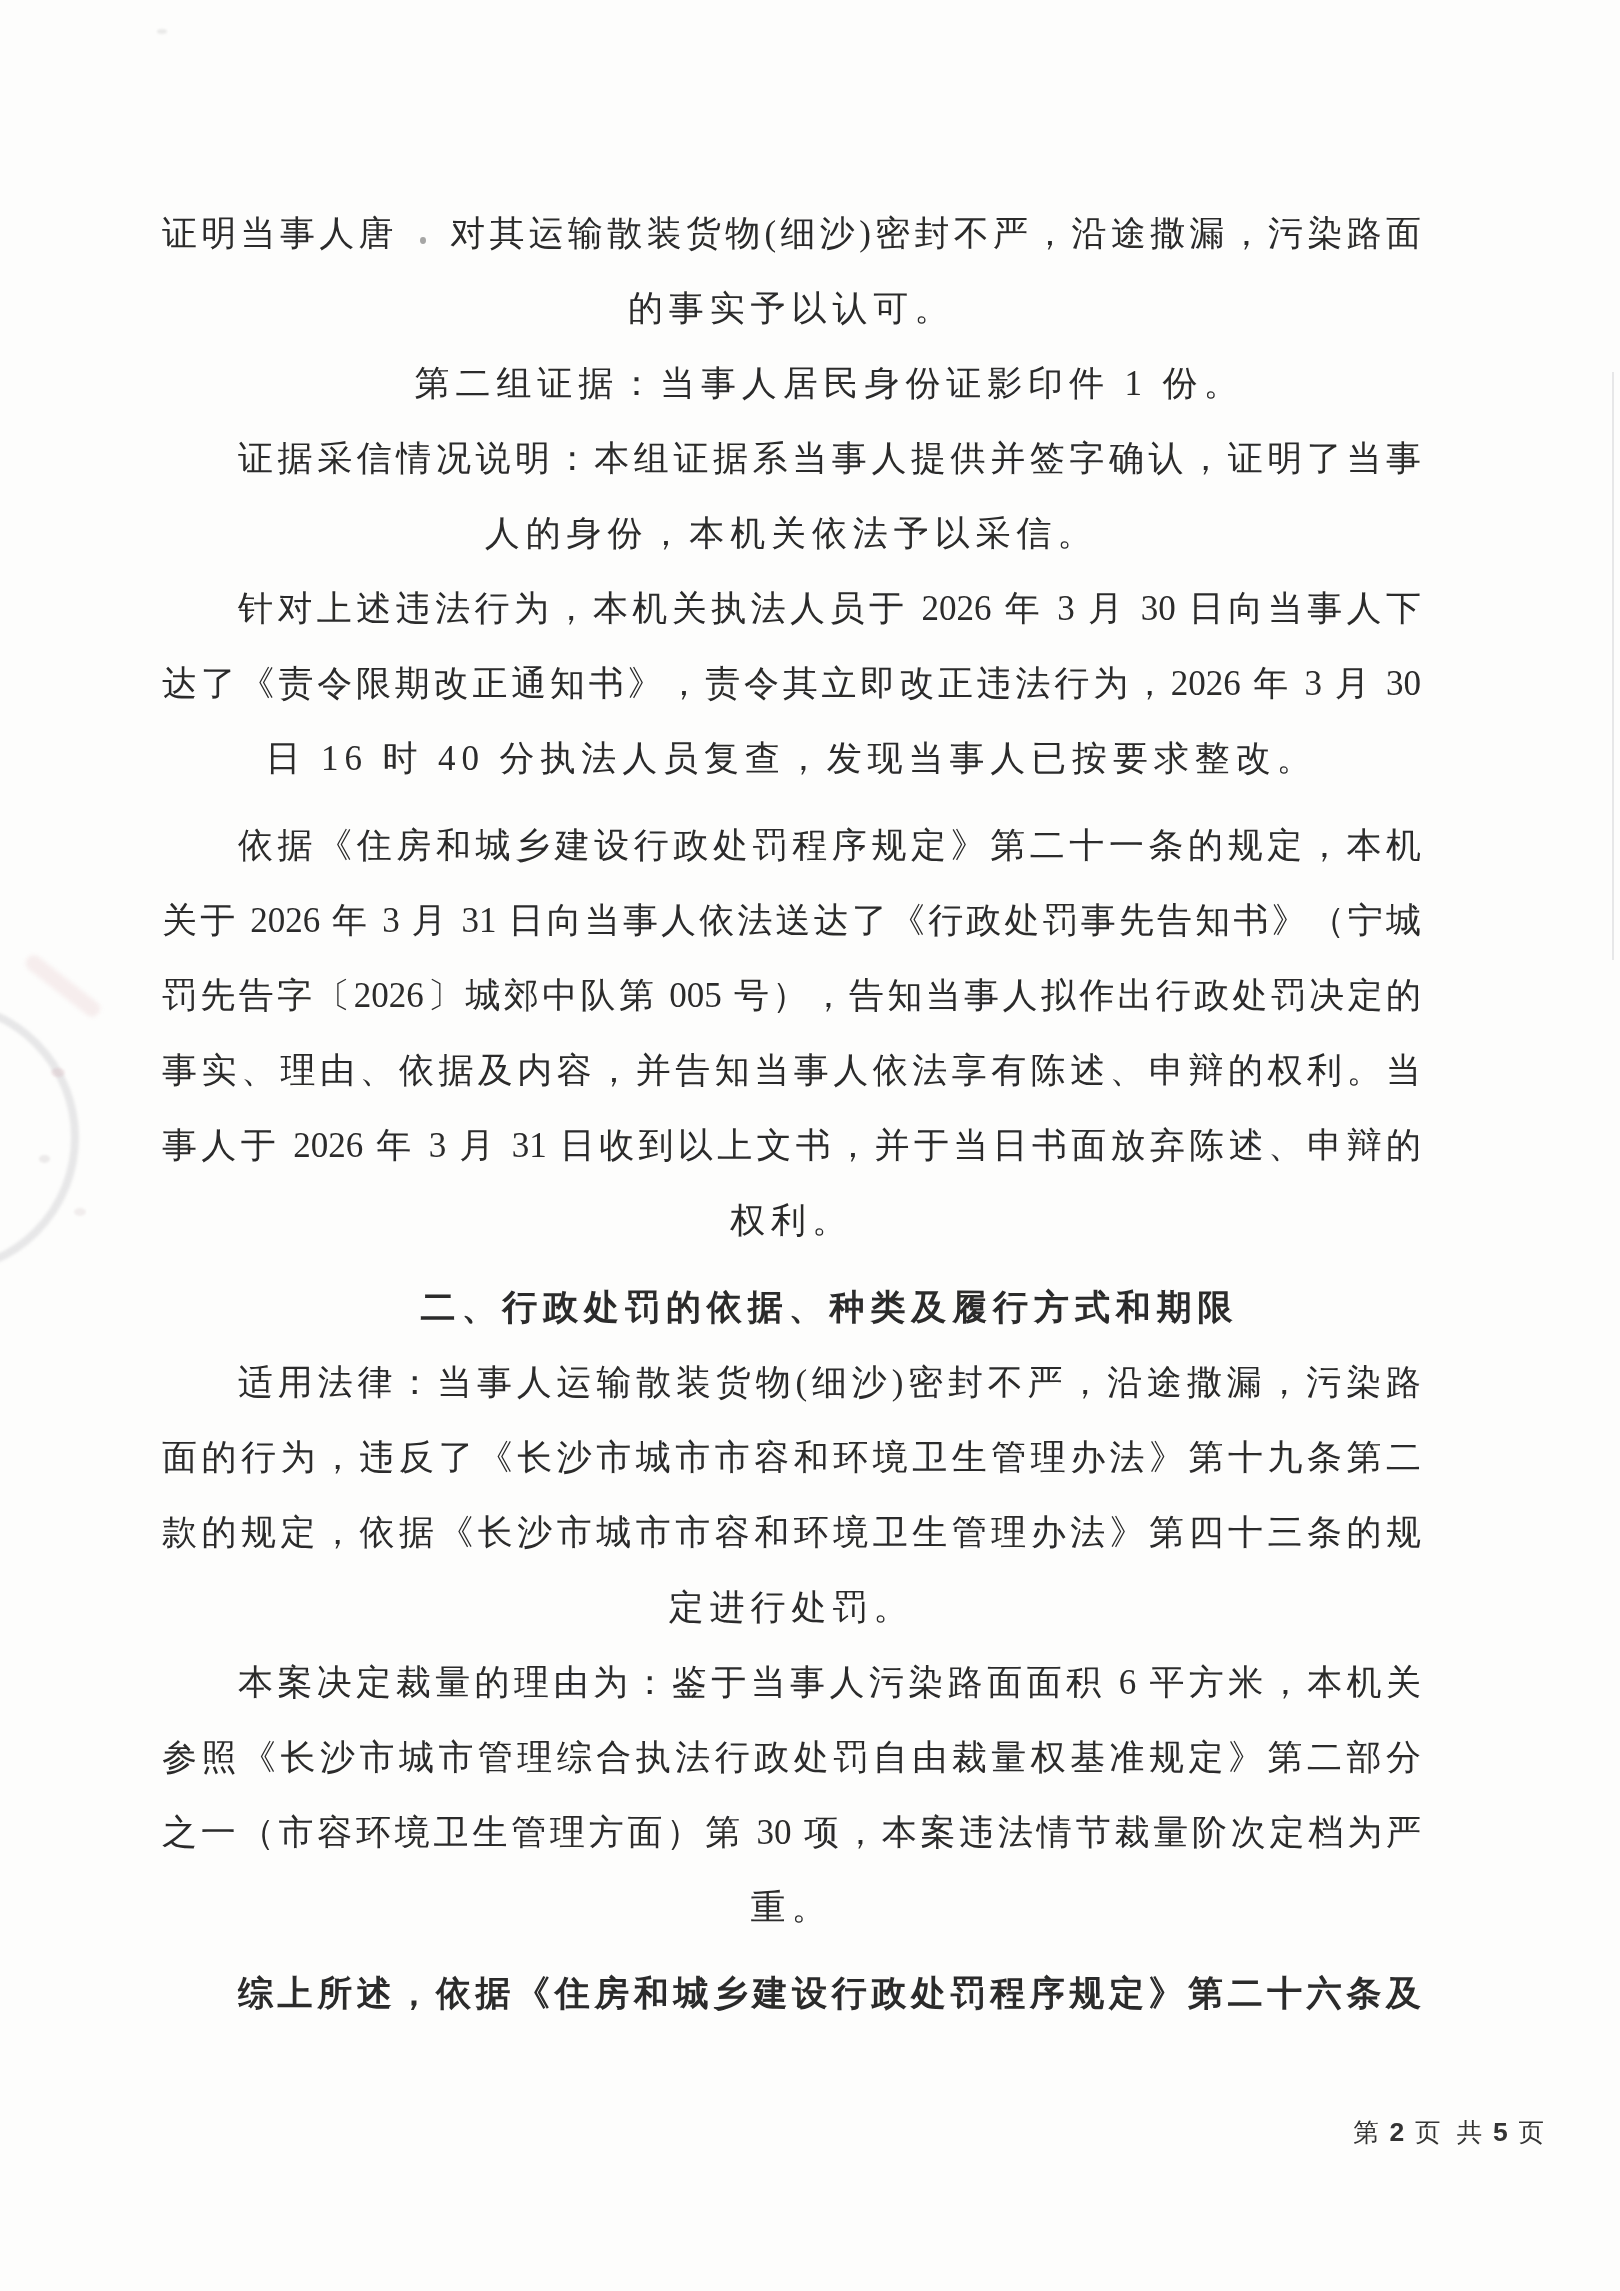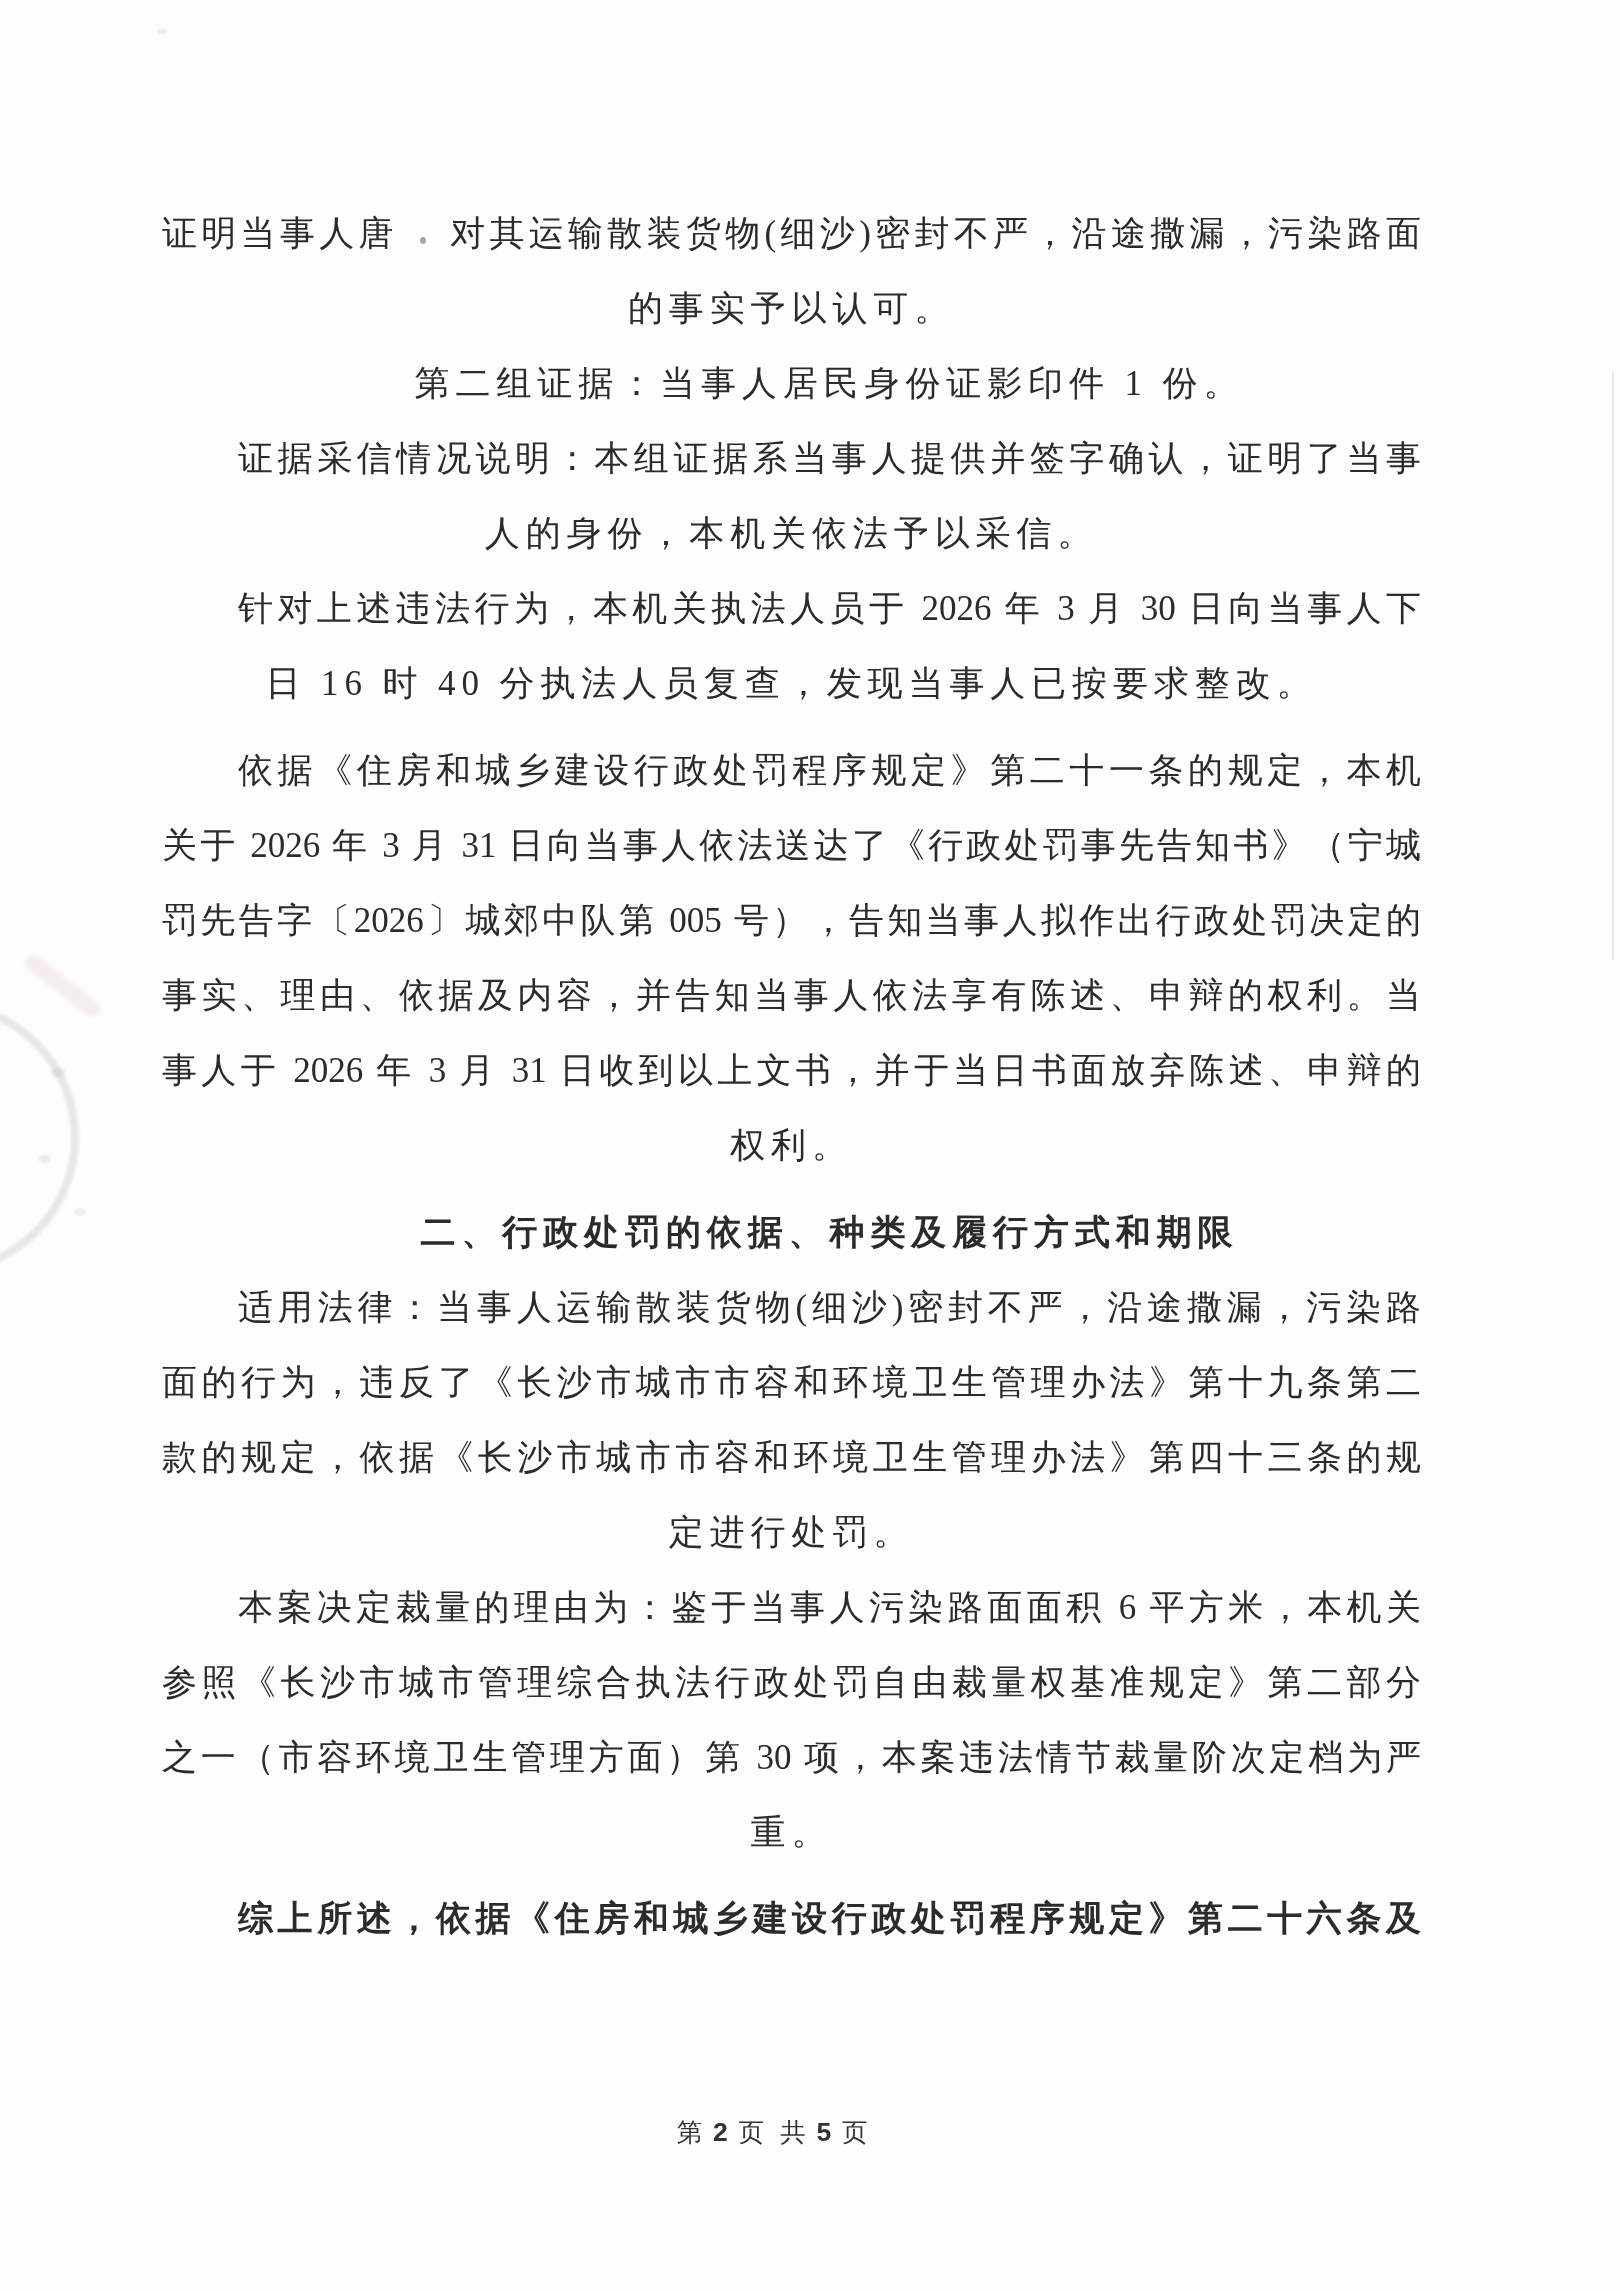--- a/index.html
+++ b/index.html
@@ -42,21 +42,21 @@
   }
   .line.indent { text-indent: 76px; }
   .line.bold { font-weight: bold; }
   .line.gap { margin-top: 11.8px; }
 
   .footer {
     position: absolute;
     top: 2113px;
     left: 0;
     width: 1549px;
-    text-align: center;
+    text-align: right;
     font-size: 25.5px;
     line-height: 39px;
     letter-spacing: 4.9px;
     color: #333;
   }
   .footer .num {
     font-family: "Liberation Sans", "DejaVu Sans", sans-serif;
     font-weight: bold;
     font-size: 26.5px;
     padding: 0 5.9px;
@@ -121,20 +121,21 @@
   <div class="redact-dot"></div>
   <div class="edge-line"></div>
 
   <div class="body-text">
       <div class="line justify">证明当事人唐　 对其运输散装货物(细沙)密封不严，沿途撒漏，污染路面</div>
       <div class="line">的事实予以认可。</div>
       <div class="line indent">第二组证据：当事人居民身份证影印件 1 份。</div>
       <div class="line justify indent">证据采信情况说明：本组证据系当事人提供并签字确认，证明了当事</div>
       <div class="line">人的身份，本机关依法予以采信。</div>
       <div class="line justify indent">针对上述违法行为，本机关执法人员于 2026 年 3 月 30 日向当事人下</div>
+      <div class="line justify">达了《责令限期改正通知书》，责令其立即改正违法行为，2026 年 3 月 30</div>
       <div class="line">日 16 时 40 分执法人员复查，发现当事人已按要求整改。</div>
       <div class="line justify indent gap">依据《住房和城乡建设行政处罚程序规定》第二十一条的规定，本机</div>
       <div class="line justify">关于 2026 年 3 月 31 日向当事人依法送达了《行政处罚事先告知书》（宁城</div>
       <div class="line justify">罚先告字〔2026〕城郊中队第 005 号），告知当事人拟作出行政处罚决定的</div>
       <div class="line justify">事实、理由、依据及内容，并告知当事人依法享有陈述、申辩的权利。当</div>
       <div class="line justify">事人于 2026 年 3 月 31 日收到以上文书，并于当日书面放弃陈述、申辩的</div>
       <div class="line">权利。</div>
       <div class="line bold indent gap">二、行政处罚的依据、种类及履行方式和期限</div>
       <div class="line justify indent">适用法律：当事人运输散装货物(细沙)密封不严，沿途撒漏，污染路</div>
       <div class="line justify">面的行为，违反了《长沙市城市市容和环境卫生管理办法》第十九条第二</div>

